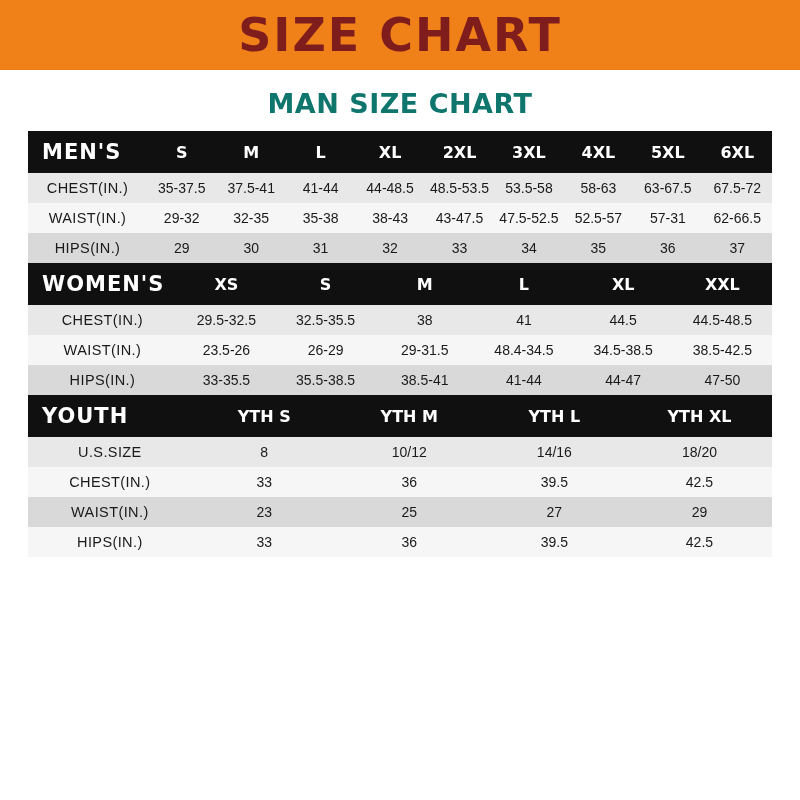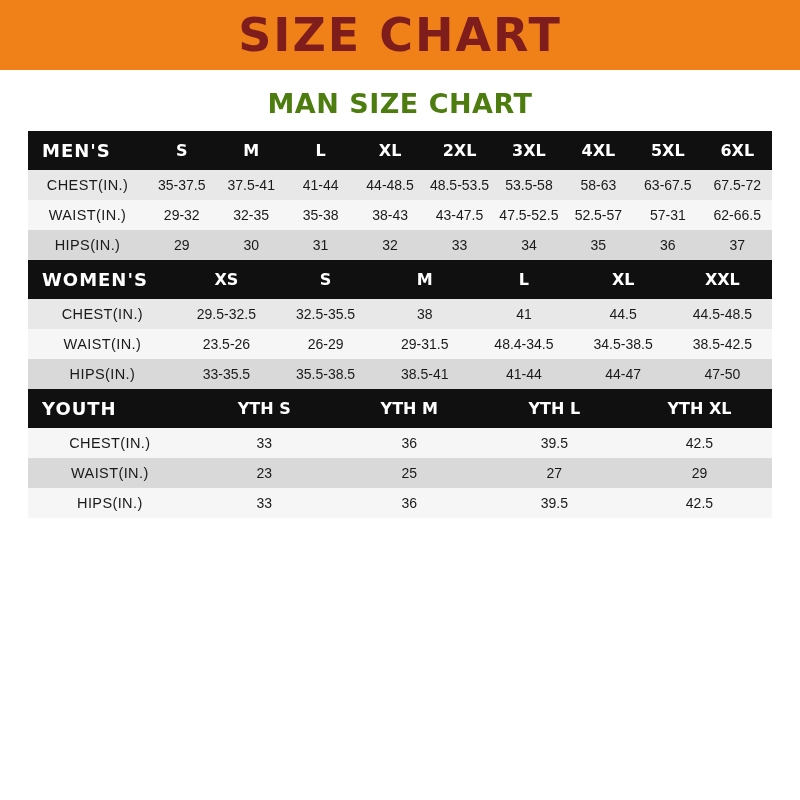--- a/index.html
+++ b/index.html
@@ -39,21 +39,21 @@
     line-height: 1;
   }
 
   
   .section-title {
     text-align: center;
     font-family: "DejaVu Sans", sans-serif;
     font-weight: bold;
     font-size: 27px;
     letter-spacing: 0.5px;
-    color: #4d7c0f;
+    color: #0f766e;
   }
   .st-men   { margin-top: 18px; margin-bottom: 12px; }
   .st-women { margin-top: 24px; margin-bottom: 14px; }
   .st-youth { margin-top: 28px; margin-bottom: 16px; }
 
   
   .tbl-wrap {
     padding: 0 28px;
   }
   table.size-table {
@@ -67,21 +67,21 @@
     font-family: "DejaVu Sans", sans-serif;
     font-weight: bold;
     font-size: 16px;
     padding: 9px 2px;
     text-align: center;
   }
   table.size-table thead th.rowlabel {
     text-align: left;
     padding-left: 14px;
     letter-spacing: 1px;
-    font-size: 18px;
+    font-size: 21px;
   }
   table.size-table tbody td {
     font-size: 14px;
     padding: 7px 2px;
     text-align: center;
     color: #1a1a1a;
     font-family: "Liberation Sans", sans-serif;
   }
   table.size-table tbody td.rowlabel {
     font-size: 14.5px;
@@ -258,20 +258,27 @@
       <thead>
         <tr>
           <th class="rowlabel">YOUTH</th>
           <th>YTH S</th>
           <th>YTH M</th>
           <th>YTH L</th>
           <th>YTH XL</th>
         </tr>
       </thead>
       <tbody>
+        <tr class="band-a">
+          <td class="rowlabel">U.S.SIZE</td>
+          <td>8</td>
+          <td>10/12</td>
+          <td>14/16</td>
+          <td>18/20</td>
+        </tr>
         <tr class="band-b">
           <td class="rowlabel">CHEST(IN.)</td>
           <td>33</td>
           <td>36</td>
           <td>39.5</td>
           <td>42.5</td>
         </tr>
         <tr class="band-c">
           <td class="rowlabel">WAIST(IN.)</td>
           <td>23</td>

